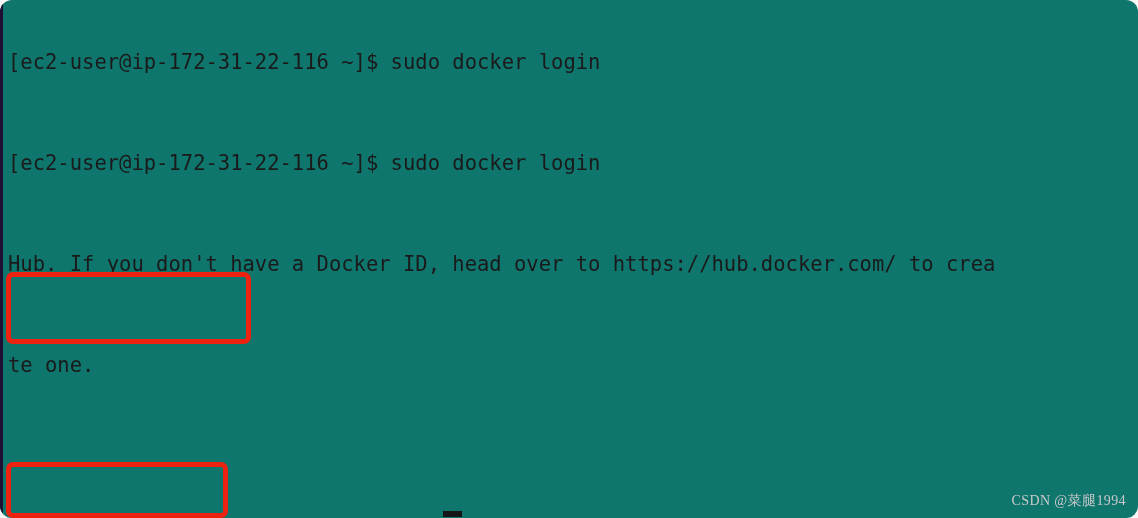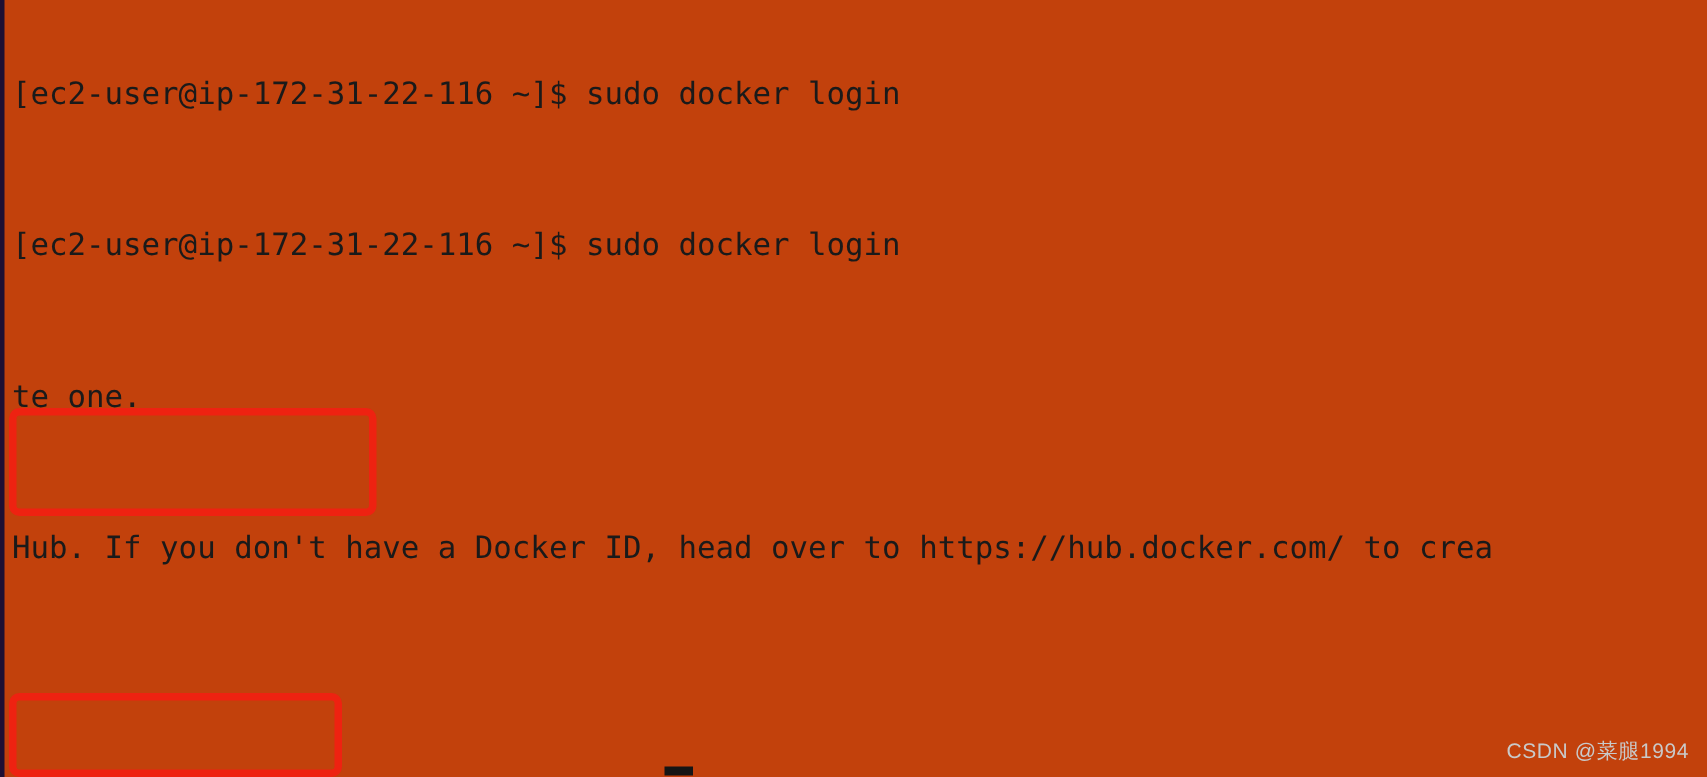--- a/index.html
+++ b/index.html
@@ -11,22 +11,23 @@
     height: 518px;
     background: #f8f8f8;
     font-family: "DejaVu Sans Mono", "Liberation Mono", monospace;
     overflow: hidden;
   }
 
   #terminal {
     position: relative;
     width: 1138px;
     height: 518px;
-    background: #c2410c;
+    background: #0f766e;
     overflow: hidden;
+    border-radius: 12px;
   }
 
   
   #left-edge {
     position: absolute;
     left: 0;
     top: 0;
     width: 3px;
     height: 518px;
     background: #1e0f33;
@@ -81,40 +82,40 @@
     width: 19px;
     height: 6px;
     background: #151515;
     z-index: 4;
   }
 
   #watermark {
     position: absolute;
     right: 12px;
     bottom: 8px;
-    font-family: Liberation Sans, sans-serif;
+    font-family: Liberation Serif, serif;
     font-size: 14px;
     color: #c9c9c9;
     letter-spacing: 0.4px;
     z-index: 6;
     white-space: pre;
   }
 </style>
 </head>
 <body>
 
 <div id="terminal">
 
   <div id="left-edge"></div>
 
   <div id="console-lines">
     <div class="console-line">[ec2-user@ip-172-31-22-116 ~]$ sudo docker login</div>
     <div class="console-line">[ec2-user@ip-172-31-22-116 ~]$ sudo docker login</div>
+    <div class="console-line">Hub. If you don't have a Docker ID, head over to https://hub.docker.com/ to crea</div>
     <div class="console-line">te one.</div>
-    <div class="console-line">Hub. If you don't have a Docker ID, head over to https://hub.docker.com/ to crea</div>
     
     
     
     
     
     
     
     
     
     

